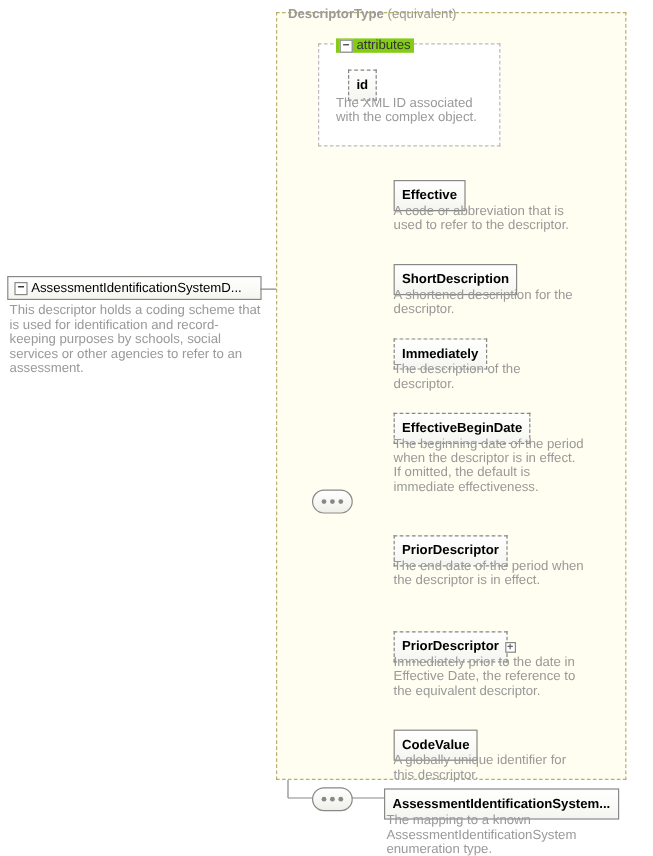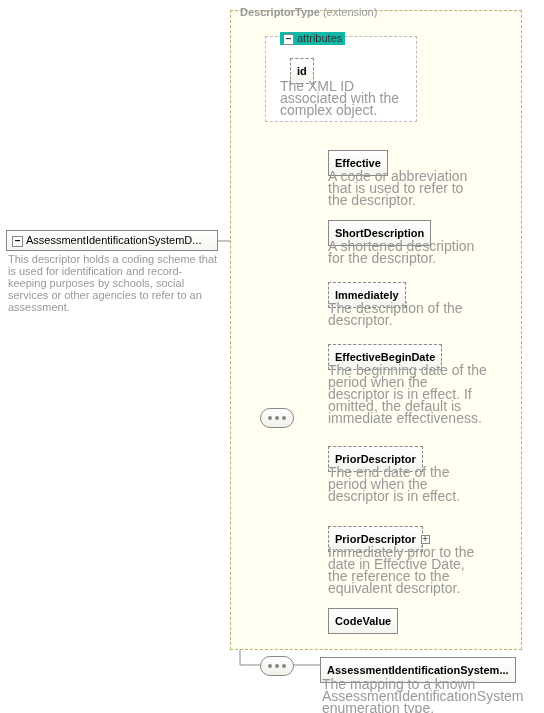--- a/index.html
+++ b/index.html
@@ -10,23 +10,23 @@
 .root-box{position:absolute;left:6px;top:230px;width:200px;border:1px solid #888;background:linear-gradient(#fff,#f5f5f0);padding:3px 5px}
 .root-box .txt{font-weight:normal;white-space:nowrap;overflow:hidden}
 .root-desc{position:absolute;left:8px;top:253px;width:210px;color:#999}
 .seq{position:absolute;width:32px;height:18px;border:1px solid #888;border-radius:10px;background:linear-gradient(#fff,#f0f0ea)}
 .seq.s1{left:260px;top:408px}
 .seq.s2{left:260px;top:656px}
 .dots{width:100%;height:100%;display:flex;align-items:center;justify-content:center;gap:3px}
 .dots span{width:4px;height:4px;background:#888;border-radius:50%}
 .box{position:absolute;border:1px solid #888;background:linear-gradient(#fff,#f5f5f0);padding:6px 6px;font-weight:bold;white-space:nowrap}
 .box.opt{border-style:dashed}
-.desc{position:absolute;color:#999;font-size:14px;line-height:12px}
+.desc{position:absolute;color:#999;font-size:11px;line-height:12px}
 .attr-box{position:absolute;left:265px;top:36px;width:150px;height:84px;border:1px dashed #bbb;background:#fff}
-.attr-hdr{position:absolute;left:280px;top:32px;background:#14b8a6;padding:0 3px;color:#333}
+.attr-hdr{position:absolute;left:280px;top:32px;background:#84cc16;padding:0 3px;color:#333}
 .mm{display:inline-block;width:9px;height:9px;border:1px solid #888;text-align:center;line-height:8px;font-size:10px;font-weight:bold;vertical-align:middle;margin-right:3px;background:#fff}
 .tail{position:absolute;right:-8px;top:50%;width:7px;height:7px;margin-top:-4px;border:1px solid #888;background:#fff}
 .tail::before{content:"+";font-size:9px;line-height:7px;display:block;text-align:center;color:#666}
 line{stroke:#888;stroke-width:1}
 svg{position:absolute;left:0;top:0;pointer-events:none}
 </style>
 </head>
 <body>
 
 <div class="canvas">
@@ -47,21 +47,21 @@
       <line x1="310" y1="352" x2="328" y2="352"></line>
 <line x1="310" y1="454" x2="328" y2="454"></line>
       <line x1="310" y1="534" x2="328" y2="534"></line>
 <line x1="310" y1="616" x2="328" y2="616"></line>
 <line x1="292" y1="665" x2="320" y2="665"></line>
 </svg>
 
 <div class="ext-box"></div>
 <div class="ext-label">
  <span>DescriptorType</span>
- <span class="ext-sub">(extension)</span>
+ <span class="ext-sub">(equivalent)</span>
 </div>
 
 <div class="root-box">
  <span class="mm">–</span><span class="txt">AssessmentIdentificationSystemD...</span>
 </div>
 <div class="root-desc">This descriptor holds a coding scheme that is used for identification and record-keeping purposes by schools, social services or other agencies to refer to an assessment.</div>
 
 <div class="attr-box"></div>
 <div class="attr-hdr"><span class="mm">–</span><span>attributes</span></div>
 <div class="box opt" style="left:290px;top:58px"><span>id</span></div>
@@ -94,16 +94,17 @@
 <div class="box opt" style="left:328px;top:344px"><span>EffectiveBeginDate</span></div>
 <div class="desc" style="left:328px;top:364px;width:160px">The beginning date of the period when the descriptor is in effect. If omitted, the default is immediate effectiveness.</div>
 
 <div class="box opt" style="left:328px;top:446px"><span>PriorDescriptor</span></div>
 <div class="desc" style="left:328px;top:466px;width:160px">The end date of the period when the descriptor is in effect.</div>
 
 <div class="box opt" style="left:328px;top:526px"><span>PriorDescriptor</span><span class="tail"></span></div>
 <div class="desc" style="left:328px;top:546px;width:160px">Immediately prior to the date in Effective Date, the reference to the equivalent descriptor.</div>
 
 <div class="box" style="left:328px;top:608px"><span>CodeValue</span></div>
+<div class="desc" style="left:328px;top:628px;width:160px">A globally unique identifier for this descriptor.</div>
 
 <div class="box" style="left:320px;top:657px;max-width:200px;overflow:hidden"><span>AssessmentIdentificationSystem...</span></div>
 <div class="desc" style="left:322px;top:678px;width:180px">The mapping to a known AssessmentIdentificationSystem enumeration type.</div>
 </div>
 
 </body></html>

